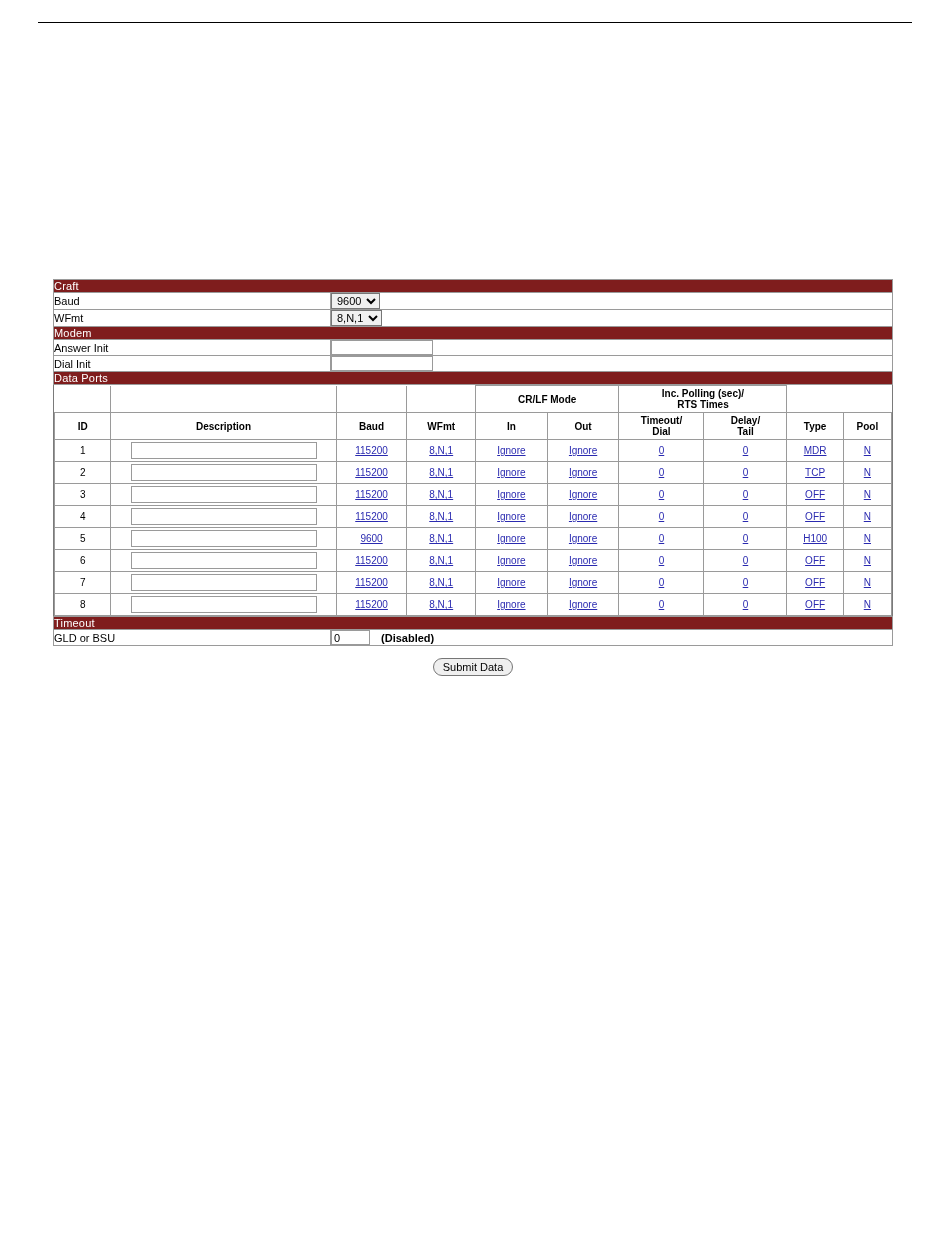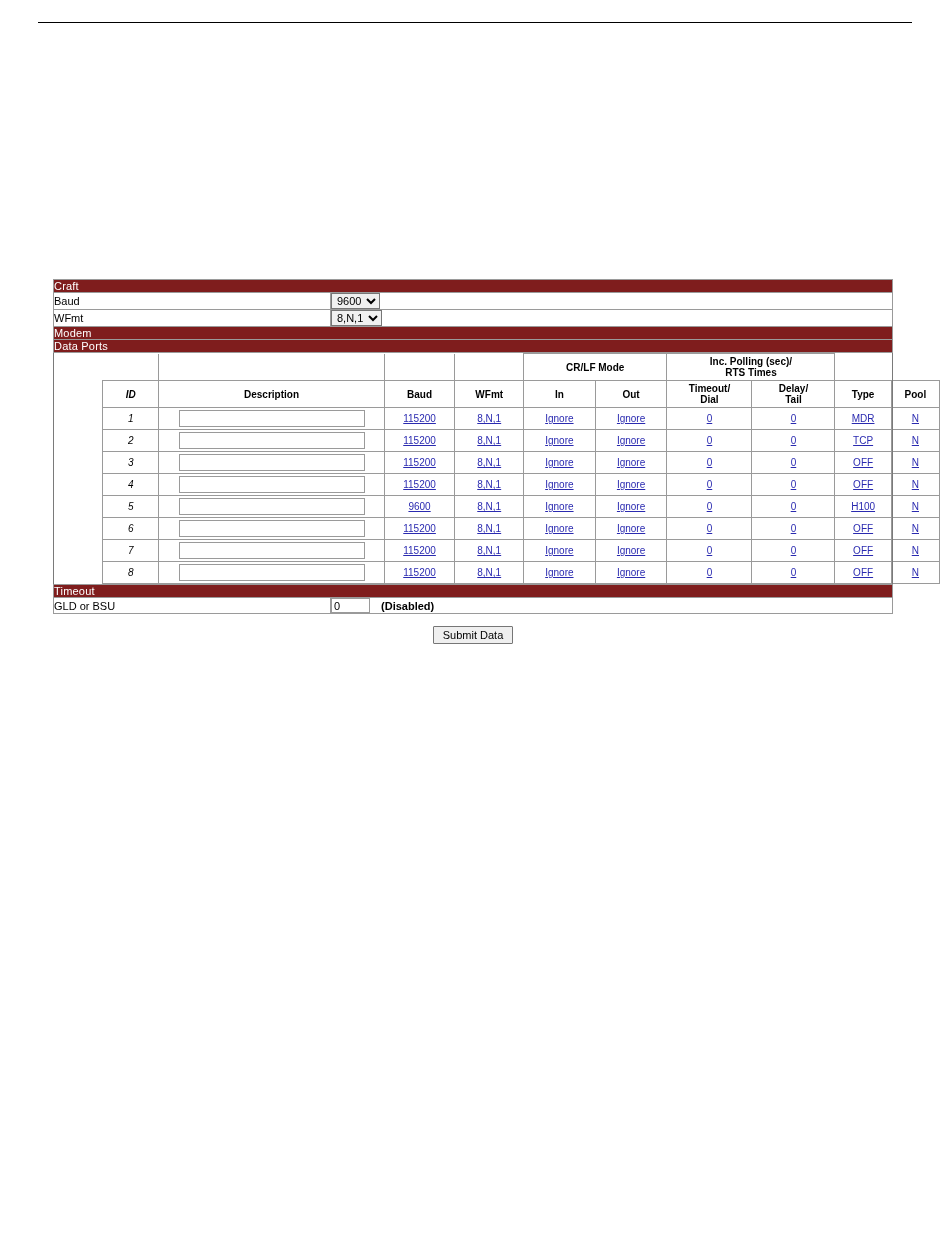--- a/index.html
+++ b/index.html
@@ -91,42 +91,41 @@
     padding: 0 2px;
   }
   input.baud-in { width: 40px; }
   input.init-in { width: 96px; }
   input.gld-in  { width: 33px; }
 
   
   table.ports {
     border-collapse: collapse;
     width: 100%;
-    margin-left: 48px;
   }
   table.ports td, table.ports th {
     border: 1px solid #9a9a9a;
     font-size: 10px;
     font-weight: normal;
     text-align: center;
     padding: 2px 0;
     background: #ffffff;
   }
   table.ports th {
     font-weight: bold;
     font-size: 10px;
   }
   .hdr-blank { border-top: 1px solid #9a9a9a; }
   .grp-hdr {
     font-weight: bold;
     font-size: 10px;
     text-align: center;
     padding: 5px 0;
   }
-  .col-id     { width: 54px; font-style: italic; }
+  .col-id     { width: 54px; }
   .col-desc   { width: 219px; }
   .col-baud   { width: 68px; }
   .col-wfmt   { width: 66px; }
   .col-in     { width: 69px; }
   .col-out    { width: 69px; }
   .col-to     { width: 82px; }
   .col-delay  { width: 80px; }
   .col-type   { width: 54px; }
   .col-pool   { width: 46px; }
 
@@ -158,21 +157,21 @@
     width: 840px;
     text-align: center;
     margin-top: 12px;
   }
   button.submit {
     font-family: "Liberation Sans", sans-serif;
     font-size: 11px;
     padding: 2px 9px;
     border: 1px solid #767676;
     background: #efefef;
-    border-radius: 1px;
+    border-radius: 9px;
   }
 </style>
 </head>
 <body>
 
 <div class="top-rule"></div>
 
 <div class="page-wrap">
 
   <table class="main">
@@ -193,20 +192,32 @@
         <td class="lbl-cell">WFmt</td>
         <td class="val-cell">
           <select class="sel">
             <option>8,N,1</option>
           </select>
         </td>
       </tr>
 
       <tr>
         <td colspan="2" class="section-bar">Modem</td>
+      </tr>
+      <tr>
+        <td class="lbl-cell">Answer Init</td>
+        <td class="val-cell">
+          <input class="txt init-in" type="text" value="" style="">
+        </td>
+      </tr>
+      <tr>
+        <td class="lbl-cell">Dial Init</td>
+        <td class="val-cell">
+          <input class="txt init-in" type="text" value="" style="">
+        </td>
       </tr>
 
       <tr>
         <td colspan="2" class="section-bar">Data Ports</td>
       </tr>
       <tr>
         <td colspan="2" style="padding:0;border:0;">
           <table class="ports">
             <thead>
               <tr>

